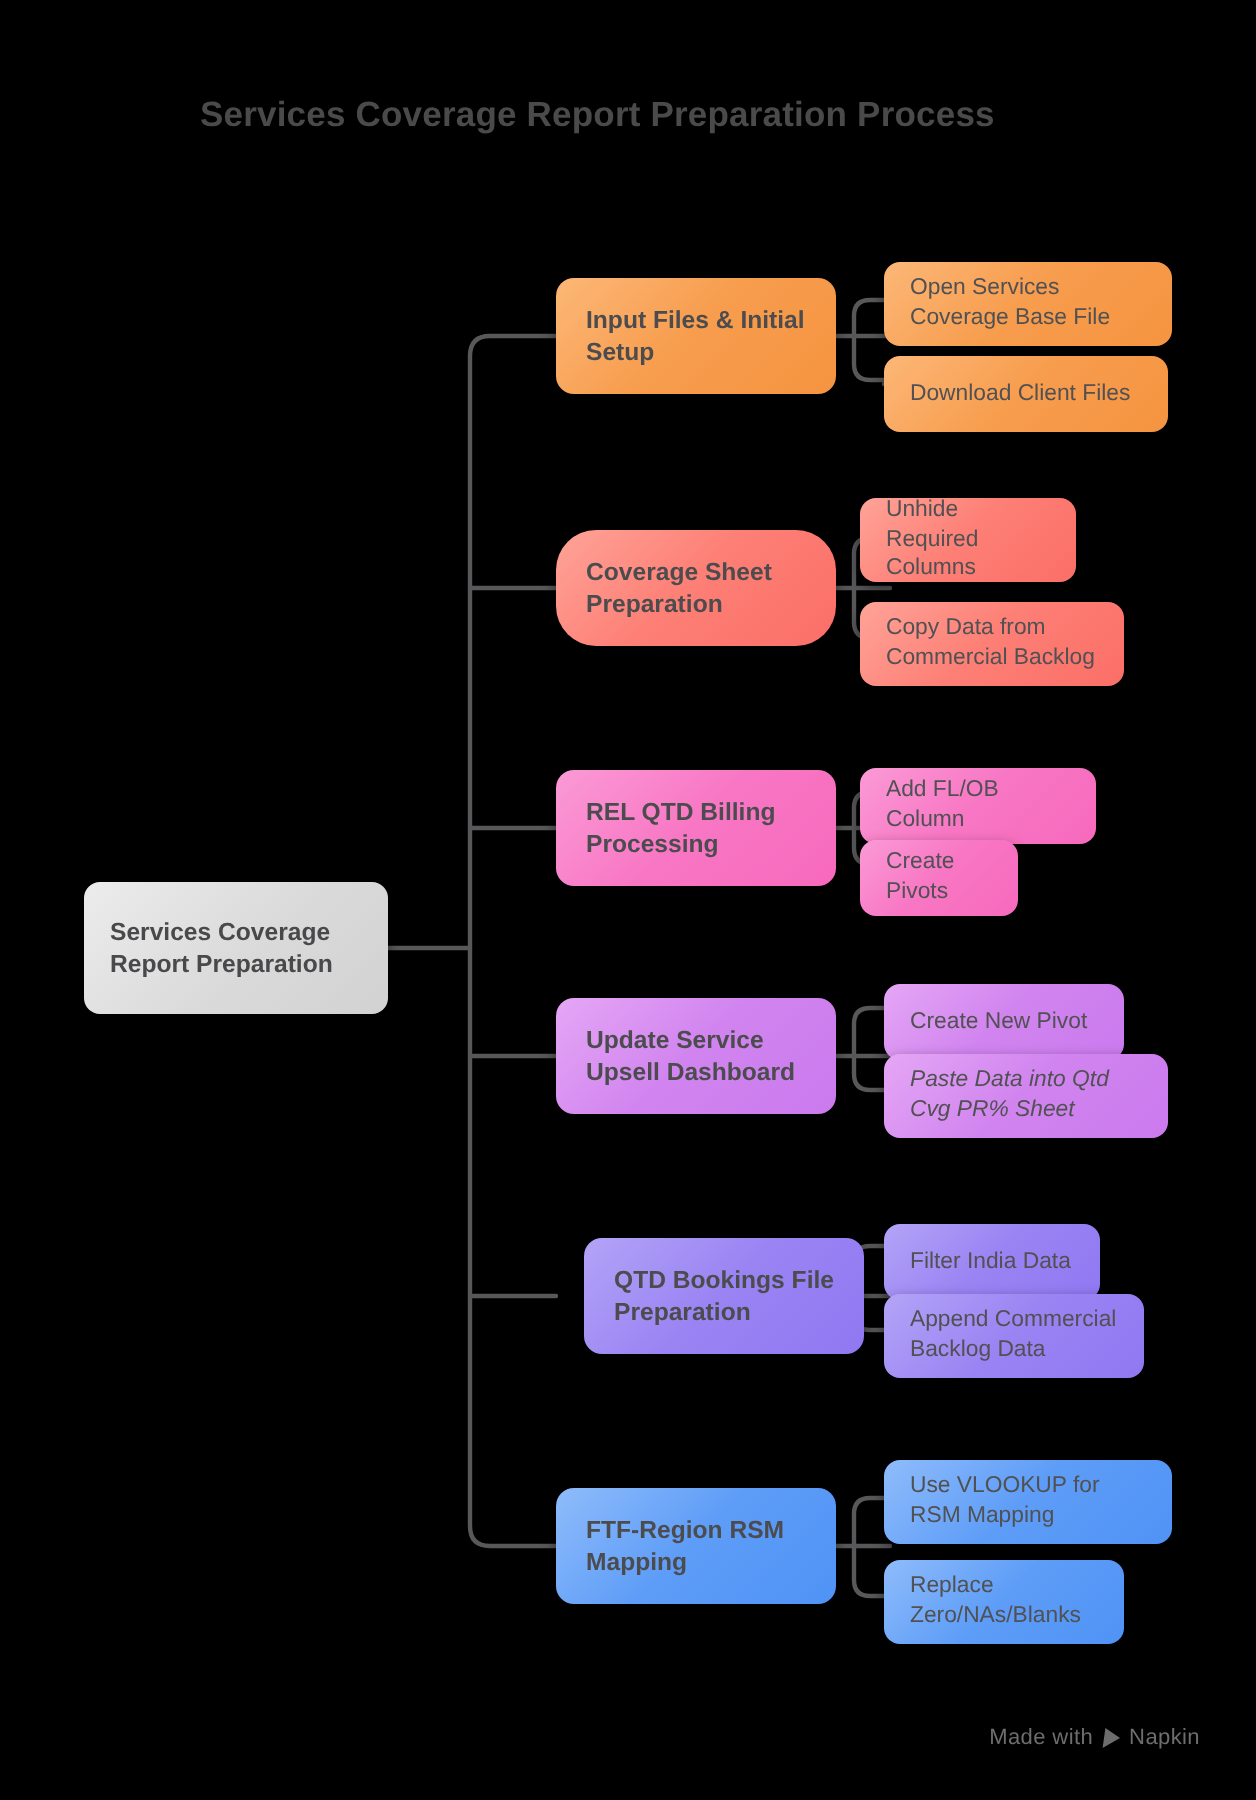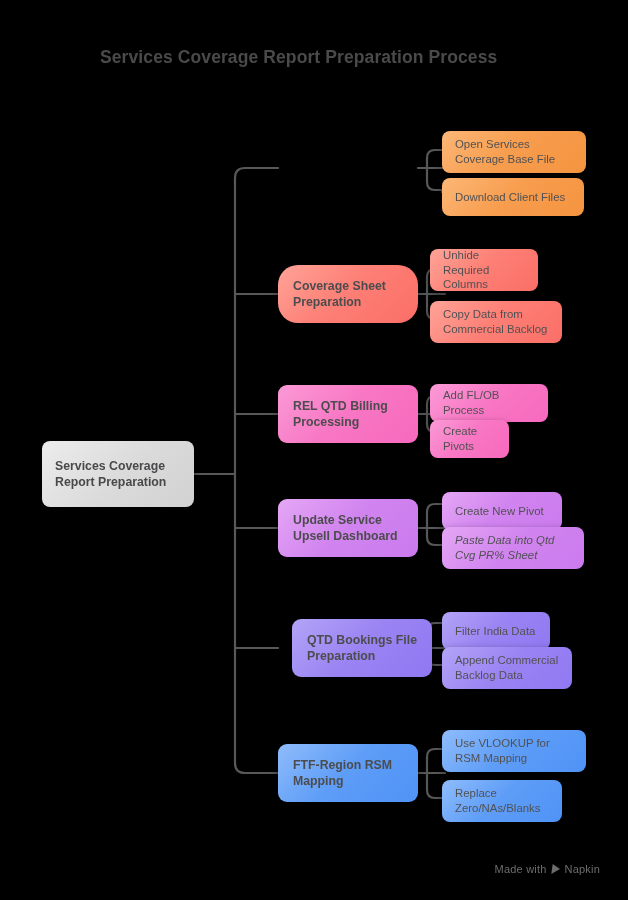--- a/index.html
+++ b/index.html
@@ -188,20 +188,23 @@
     <path d="M418 773 L445 773"></path>
     <path d="M442 749 L435 749 Q427 749 427 757 L427 790 Q427 798 435 798 L442 798"></path>
     <path d="M442 749 L455 749"></path>
     <path d="M442 798 L455 798"></path>
   </svg>
 
   <div class="node" id="root-node">
     <span class="node-label">Services Coverage Report Preparation</span>
   </div>
 
+  <div class="node branch-node c-orange" style="left:278px; top:139px;">
+    <span class="node-label">Input Files &amp; Initial Setup</span>
+  </div>
   <div class="node leaf-node two-line c-orange" style="left:442px; top:131px; width:144px;">
     <span class="node-label">Open Services Coverage Base File</span>
   </div>
   <div class="node leaf-node c-orange" style="left:442px; top:178px; width:142px;">
     <span class="node-label">Download Client Files</span>
   </div>
 
   <div class="node branch-node c-salmon" style="left:278px; top:265px;border-radius:20px;">
     <span class="node-label">Coverage Sheet Preparation</span>
   </div>
@@ -209,21 +212,21 @@
     <span class="node-label">Unhide Required Columns</span>
   </div>
   <div class="node leaf-node two-line c-salmon" style="left:430px; top:301px; width:132px;">
     <span class="node-label">Copy Data from Commercial Backlog</span>
   </div>
 
   <div class="node branch-node c-pink" style="left:278px; top:385px;">
     <span class="node-label">REL QTD Billing Processing</span>
   </div>
   <div class="node leaf-node c-pink" style="left:430px; top:384px; width:118px;">
-    <span class="node-label">Add FL/OB Process</span>
+    <span class="node-label">Add FL/OB Column</span>
   </div>
   <div class="node leaf-node c-pink" style="left:430px; top:420px; width:79px;">
     <span class="node-label">Create Pivots</span>
   </div>
 
   <div class="node branch-node c-orchid" style="left:278px; top:499px;">
     <span class="node-label">Update Service Upsell Dashboard</span>
   </div>
   <div class="node leaf-node c-orchid" style="left:442px; top:492px; width:120px;">
     <span class="node-label">Create New Pivot</span>

